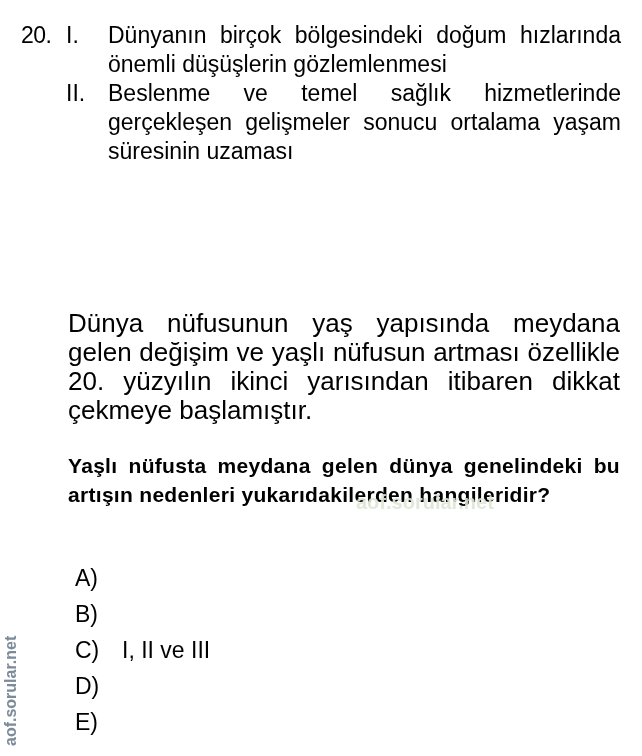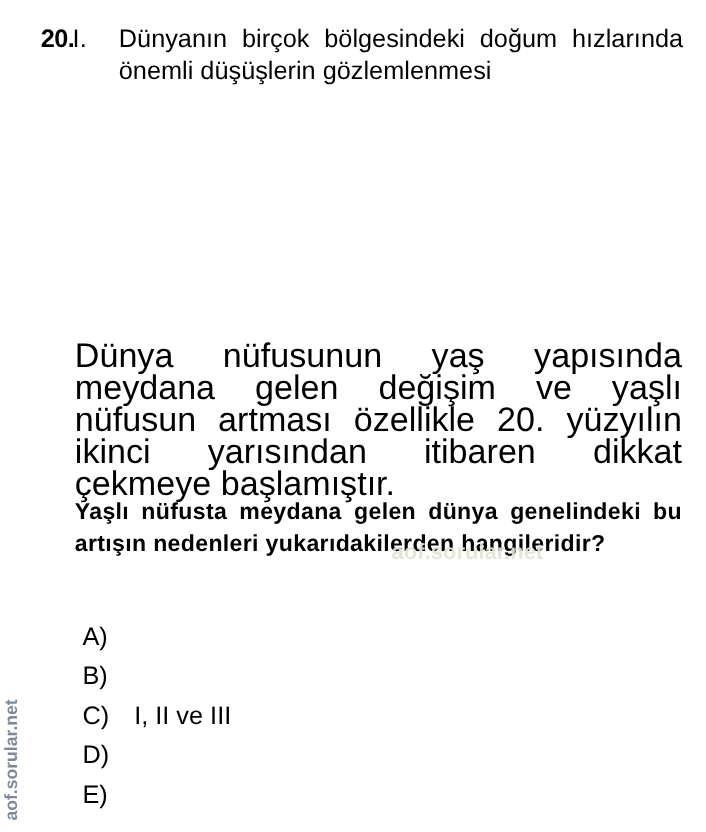--- a/index.html
+++ b/index.html
@@ -13,24 +13,23 @@
     position: relative;
     overflow: hidden;
     font-family: "Liberation Sans", sans-serif;
     color: #000000;
   }
   .qnum {
     position: absolute;
     left: 21px;
     top: 21px;
     font-size: 23px;
-    font-weight: bold;
+    font-weight: normal;
     line-height: 29px;
     letter-spacing: -0.5px;
-    margin-left: 16px;
   }
   .items {
     position: absolute;
     left: 66px;
     top: 21px;
     width: 555px;
   }
   .item {
     display: flex;
     font-size: 23px;
@@ -43,21 +42,21 @@
   .item .txt {
     flex: 1;
     text-align: justify;
     text-align-last: left;
   }
   .para {
     position: absolute;
     left: 68px;
     top: 309px;
     width: 552px;
-    font-size: 31px;
+    font-size: 26px;
     line-height: 29px;
     text-align: justify;
   }
   .prompt {
     position: absolute;
     left: 68px;
     top: 451px;
     width: 552px;
     font-size: 21px;
     line-height: 29px;
@@ -106,20 +105,24 @@
 </head>
 <body>
 
 <div class="qnum">20.</div>
 
 <div class="items">
   <div class="item">
     <span class="num">I.</span>
     <span class="txt">Dünyanın birçok bölgesindeki doğum hızlarında önemli düşüşlerin gözlemlenmesi</span>
   </div>
+  <div class="item">
+    <span class="num">II.</span>
+    <span class="txt">Beslenme ve temel sağlık hizmetlerinde gerçekleşen gelişmeler sonucu ortalama yaşam süresinin uzaması</span>
+  </div>
 </div>
 
 <div class="para">Dünya nüfusunun yaş yapısında meydana gelen değişim ve yaşlı nüfusun artması özellikle 20. yüzyılın ikinci yarısından itibaren dikkat çekmeye başlamıştır.</div>
 
 <div class="prompt">Yaşlı nüfusta meydana gelen dünya genelindeki bu artışın nedenleri yukarıdakilerden hangileridir?</div>
 
 <div class="wm-inline">aof.sorular.net</div>
 
 <div class="options">
   <div class="option">

